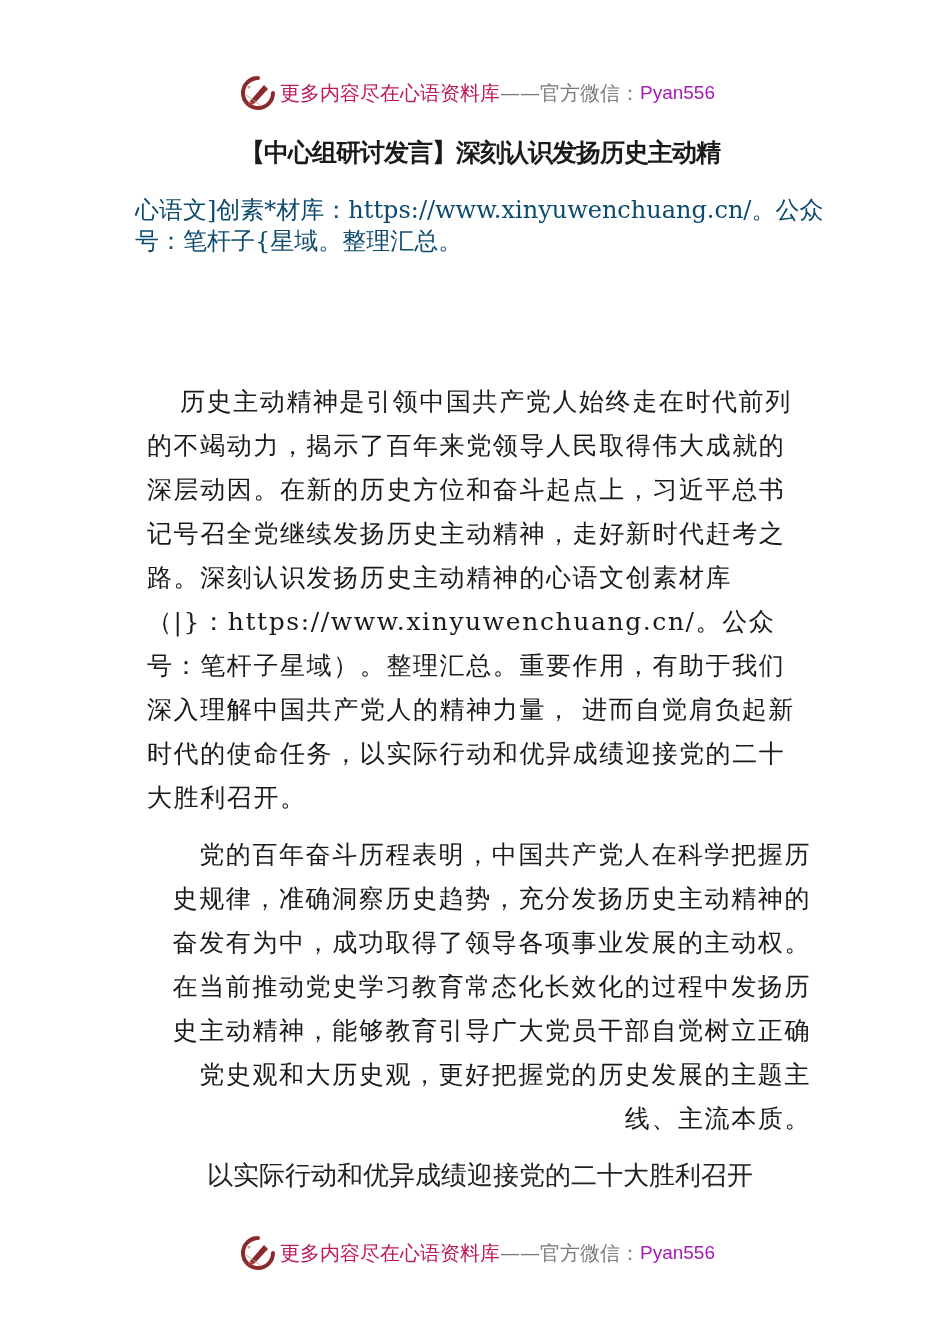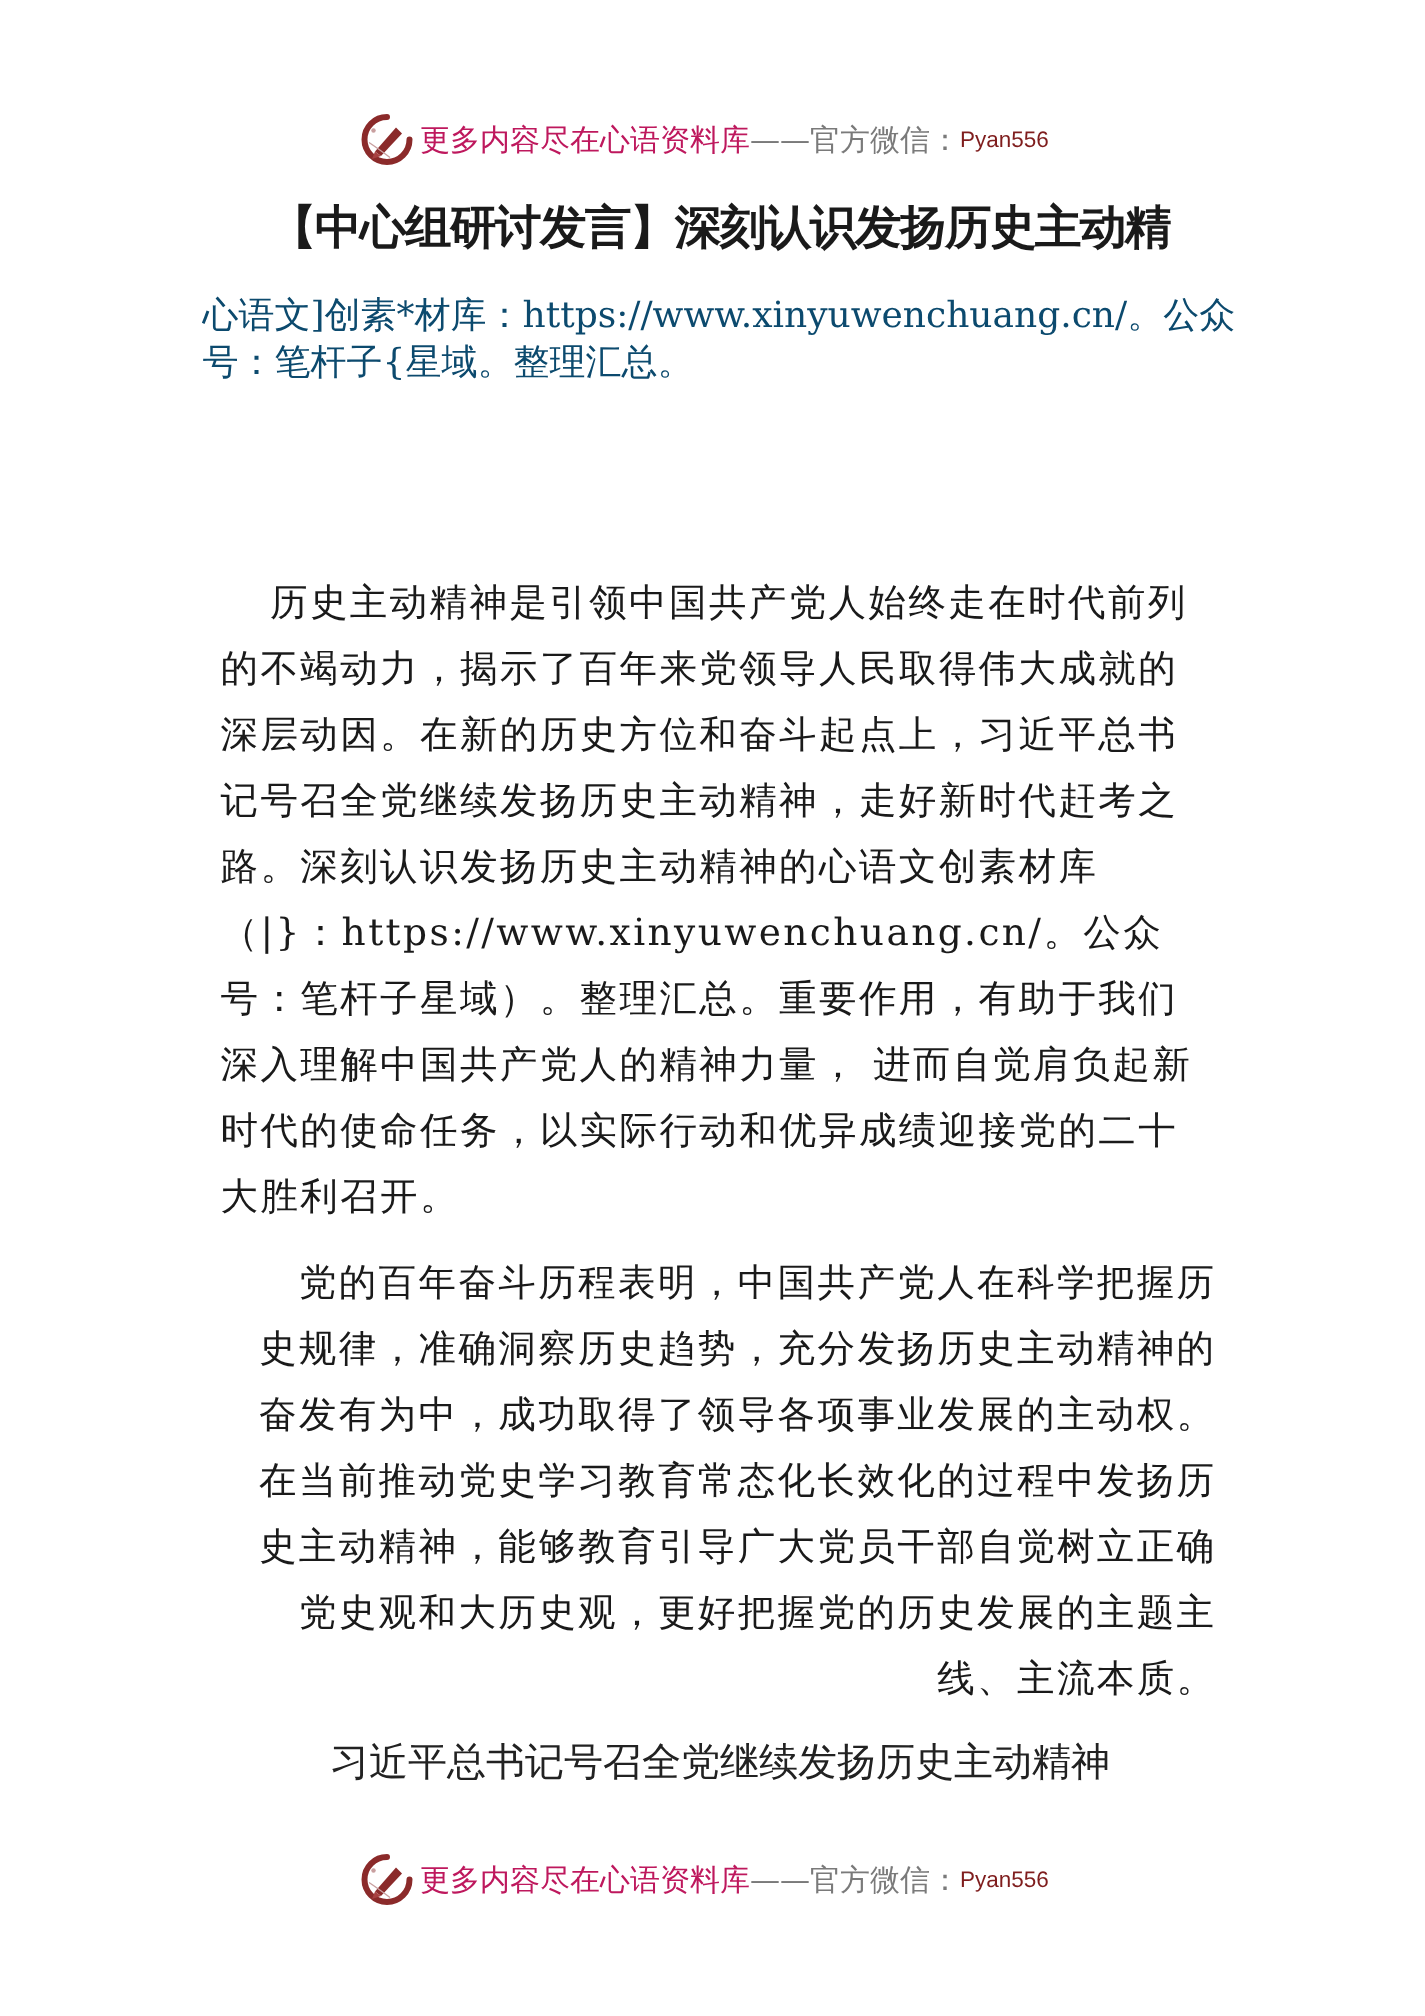--- a/index.html
+++ b/index.html
@@ -38,33 +38,33 @@
     white-space: nowrap;
   }
   .wm-gray {
     font-family: "DejaVu Serif", "Liberation Serif", serif;
     font-size: 20px;
     color: #7a7a7a;
     white-space: nowrap;
   }
   .wm-id {
     font-family: "Liberation Sans", "DejaVu Sans", sans-serif;
-    font-size: 15px;
-    color: #7f1d1d;
+    font-size: 19px;
+    color: #a21caf;
     white-space: nowrap;
   }
   .doc-title {
     position: absolute;
     top: 128px;
     left: 140px;
     width: 680px;
     text-align: center;
-    font-family: Liberation Serif, serif;
+    font-family: Liberation Sans, sans-serif;
     font-weight: bold;
-    font-size: 31px;
+    font-size: 25px;
     line-height: 48px;
     color: #1a1a1a;
     white-space: nowrap;
     letter-spacing: -1px;
   }
   .intro {
     position: absolute;
     top: 195px;
     left: 135px;
     width: 710px;
@@ -120,21 +120,21 @@
 </div>
 
 <div class="doc-title">【中心组研讨发言】深刻认识发扬历史主动精</div>
 
 <div class="intro">心语文]创素*材库：https://www.xinyuwenchuang.cn/。公众号：笔杆子{星域。整理汇总。</div>
 
 <p class="body-text p1">历史主动精神是引领中国共产党人始终走在时代前列的不竭动力，揭示了百年来党领导人民取得伟大成就的深层动因。在新的历史方位和奋斗起点上，习近平总书记号召全党继续发扬历史主动精神，走好新时代赶考之路。深刻认识发扬历史主动精神的心语文创素材库（|}：https://www.xinyuwenchuang.cn/。公众号：笔杆子星域）。整理汇总。重要作用，有助于我们深入理解中国共产党人的精神力量， 进而自觉肩负起新时代的使命任务，以实际行动和优异成绩迎接党的二十大胜利召开。</p>
 
 <p class="body-text p2">党的百年奋斗历程表明，中国共产党人在科学把握历史规律，准确洞察历史趋势，充分发扬历史主动精神的奋发有为中，成功取得了领导各项事业发展的主动权。在当前推动党史学习教育常态化长效化的过程中发扬历史主动精神，能够教育引导广大党员干部自觉树立正确党史观和大历史观，更好把握党的历史发展的主题主线、主流本质。</p>
 
-<div class="subheading">习近平总书记号召全党继续发扬历史主动精神</div>
+<div class="subheading">以实际行动和优异成绩迎接党的二十大胜利召开</div>
 
 <div class="watermark bottom">
   <svg class="wm-logo" viewBox="0 0 36 36">
     <path d="M18 3 A15 15 0 1 0 33 18" fill="none" stroke="#8b2a2a" stroke-width="4" stroke-linecap="round"></path>
     <path d="M10 26 L24 10 L28 14 L14 29 Z" fill="#8b2a2a"></path>
     <path d="M10 26 L8 31 L14 29 Z" fill="#a84040"></path>
     <path d="M6 20 Q12 24 20 30" fill="none" stroke="#c9a0a0" stroke-width="1"></path>
     <circle cx="9" cy="12" r="1.5" fill="#c9a0a0"></circle>
   </svg>
   <span class="wm-red">更多内容尽在心语资料库</span>

